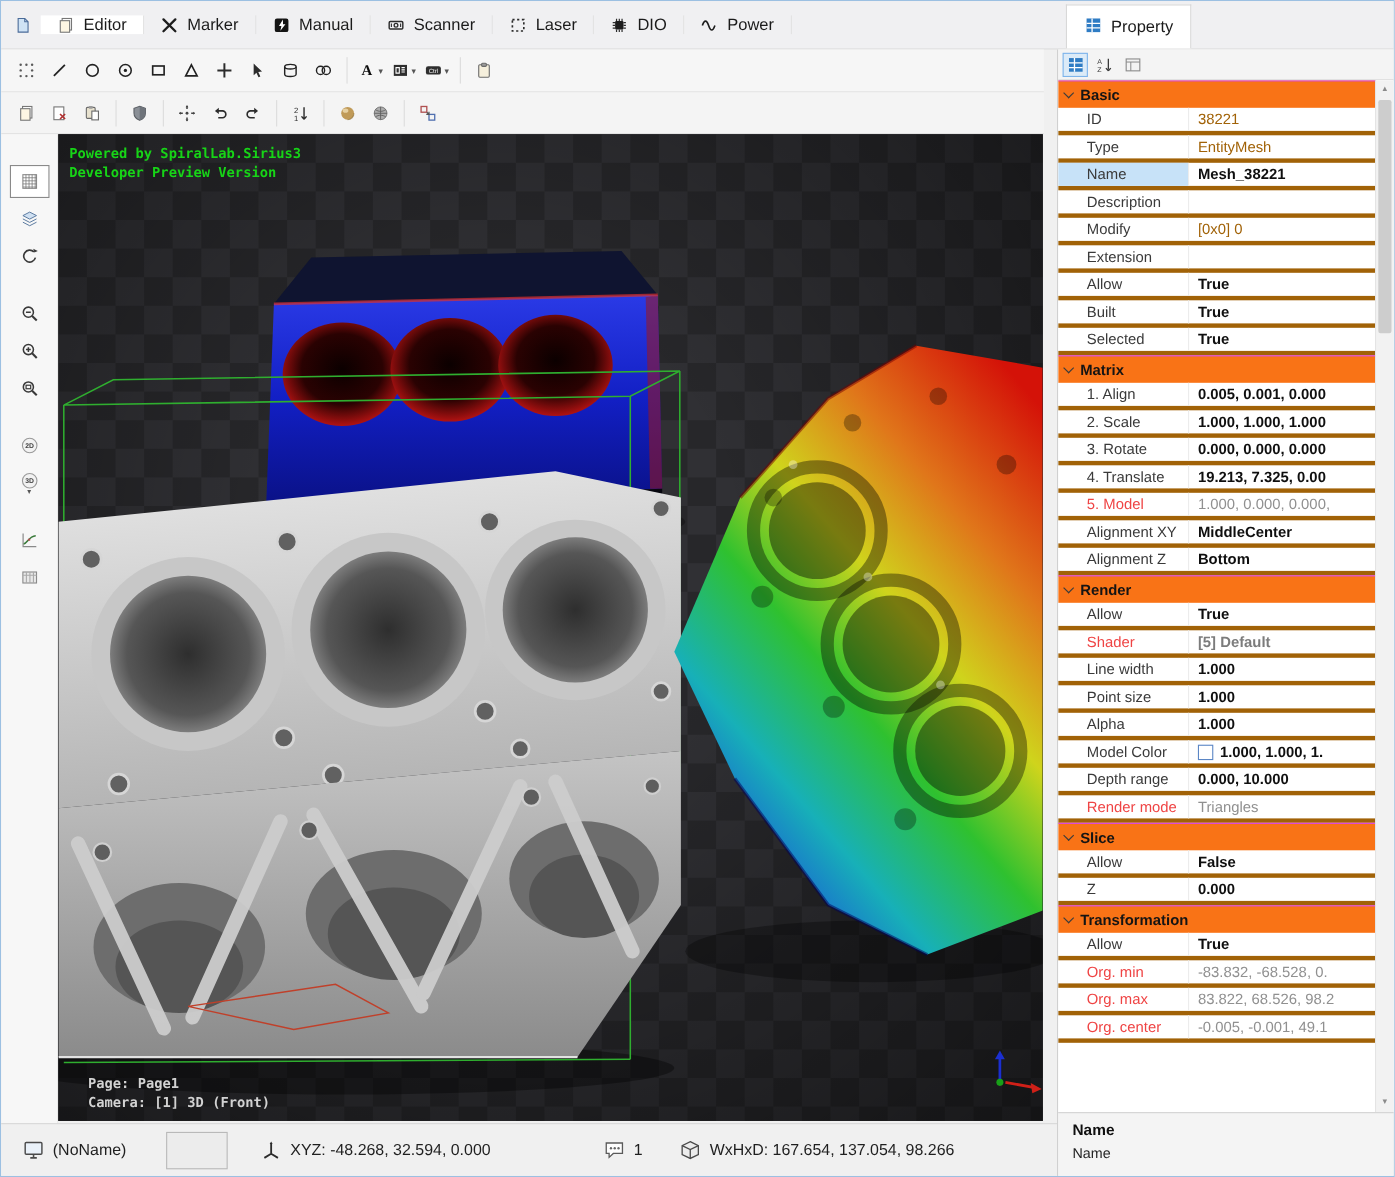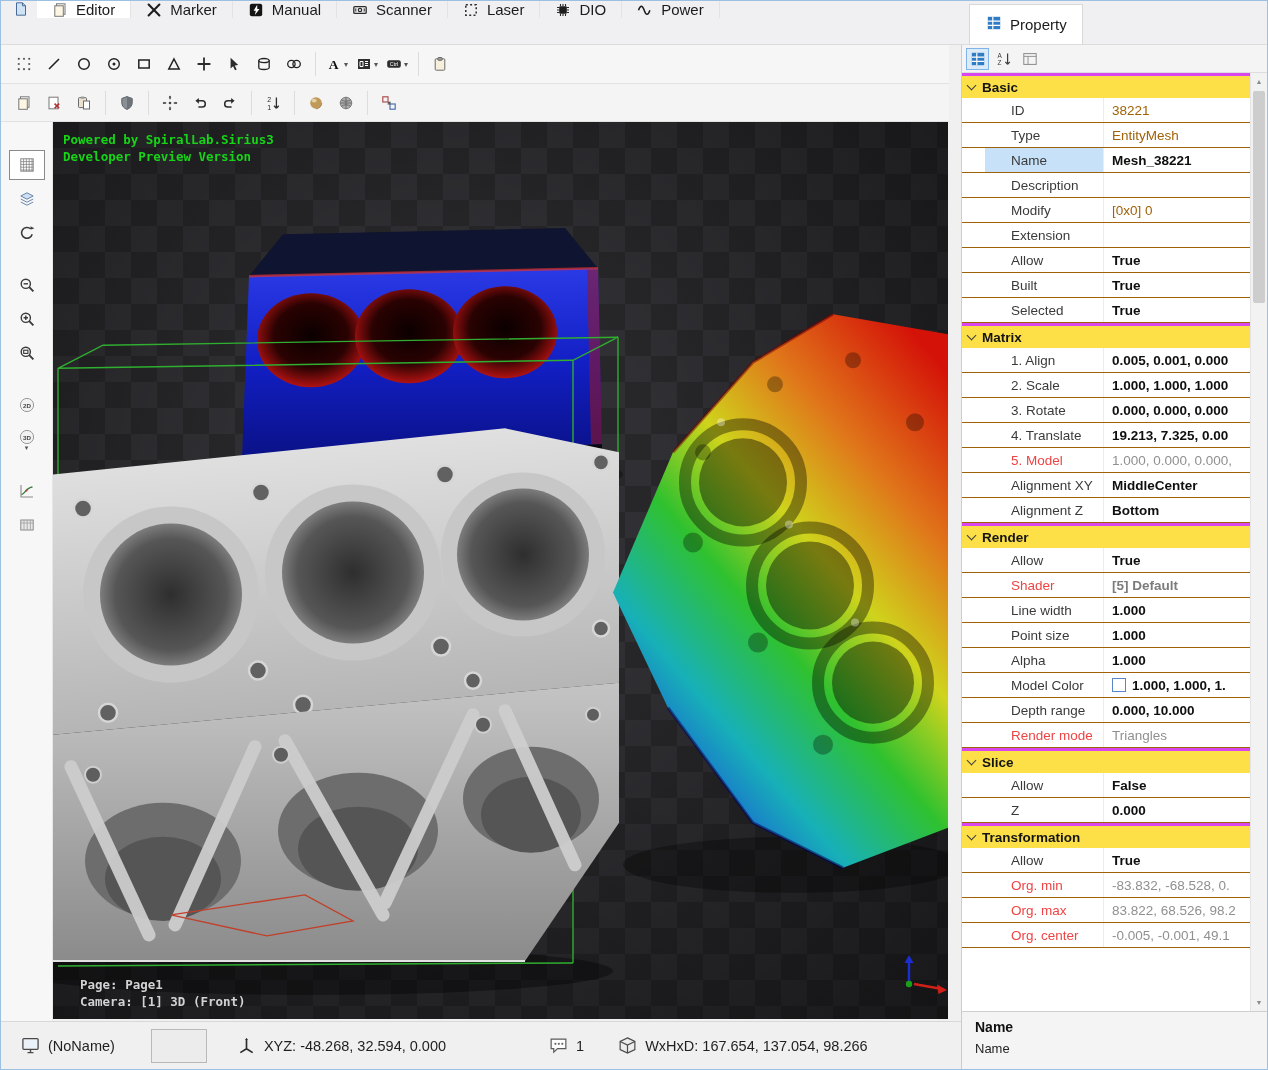--- a/index.html
+++ b/index.html
@@ -1,21 +1,21 @@
 <!DOCTYPE html>
 <html><head>
 <meta charset="utf-8">
 <style>
   html,body{margin:0;padding:0;background:#dfe5ec;}
   #app{position:relative;width:1268px;height:1070px;background:#f0f0f0;border:1px solid #9cc0e2;box-sizing:border-box;overflow:hidden;font-family:"Liberation Sans",sans-serif;font-size:13px;color:#222;}
   .ico{display:inline-flex;align-items:center;justify-content:center;}
   .ico svg{width:16px;height:16px;display:block;}
 
   
-  .tabstrip{position:absolute;top:0;left:0;width:100%;height:43px;background:#f0f0f2;border-bottom:1px solid #dcdcdc;display:flex;align-items:flex-start;}
+  .tabstrip{position:absolute;top:0;left:0;width:100%;height:43px;background:#f0f0f2;border-bottom:1px solid #dcdcdc;display:flex;align-items:center;}
   .win-ico{display:flex;align-items:center;padding:0 8px 0 12px;}
   #tabs-left{display:flex;align-items:stretch;}
   .tab{display:flex;align-items:center;gap:8px;padding:0 15px;font-size:15px;color:#1b1b1b;border-right:1px solid #e3e3e3;cursor:default;background:transparent;}
   .tab.selected{background:#fff;}
   .prop-tab{position:absolute;left:968px;top:3px;height:40px;background:#fff;border:1px solid #d8d8d8;border-bottom:none;box-sizing:border-box;padding-left:16px;}
 
   
   .toolbar{position:absolute;left:0;width:948px;display:flex;align-items:center;padding:0 8px;box-sizing:border-box;background:#f6f6f6;border-bottom:1px solid #e2e2e2;}
   .tb1{top:44px;height:39px;}
   .tb2{top:83px;height:38px;background:#f4f4f4;}
@@ -50,23 +50,23 @@
   .prop-panel{position:absolute;top:44px;right:0;width:306px;bottom:0;background:#f0f0f0;border-left:1px solid #cccccc;box-sizing:border-box;display:flex;flex-direction:column;}
   .prop-toolbar{height:27px;display:flex;align-items:center;gap:3px;padding:0 4px;background:#f4f4f4;border-bottom:1px solid #dddddd;}
   .pbtn{width:23px;height:22px;display:flex;align-items:center;justify-content:center;background:transparent;border:1px solid transparent;padding:0;}
   .pbtn.selected{border-color:#7eb4ea;background:#dcebf8;}
   .prop-grid-wrap{flex:1;position:relative;background:#fff;overflow:hidden;}
   #prop-grid{position:absolute;top:0;left:0;right:16px;bottom:0;font-size:13.5px;overflow:hidden;}
   .vscroll{position:absolute;top:0;right:0;bottom:0;width:16px;background:#f2f2f2;border-left:1px solid #e4e4e4;}
   .vscroll .thumb{position:absolute;top:18px;left:2px;right:2px;height:212px;background:#cdcdcd;border-radius:2px;}
   .vscroll .arr{position:absolute;left:0;right:0;text-align:center;font-size:7px;color:#8a8a8a;}
   .vscroll .up{top:5px;} .vscroll .down{bottom:5px;}
-  .prop-cat{height:25px;display:flex;align-items:center;background:#fde047;border-top:3px solid #d946ef;font-weight:bold;color:#141414;box-sizing:border-box;}
+  .prop-cat{height:25px;display:flex;align-items:center;background:#f97316;border-top:1px solid #d946ef;font-weight:bold;color:#141414;box-sizing:border-box;}
   .chev{width:6px;height:6px;border-left:1.6px solid #3c3c3c;border-bottom:1.6px solid #3c3c3c;transform:rotate(-45deg);margin:0 7px 3px 6px;flex:0 0 auto;}
-  .prop-row{height:25px;display:flex;border-bottom:1px solid #a16207;box-sizing:border-box;padding-left:23px;}
+  .prop-row{height:25px;display:flex;border-bottom:4px solid #a16207;box-sizing:border-box;}
   .pr-label{width:118px;flex:0 0 auto;display:flex;align-items:center;padding-left:26px;box-sizing:border-box;color:#3a3a3a;overflow:hidden;white-space:nowrap;}
   .pr-label.sel{background:#c7e2f8;}
   .pr-label.m{color:#ef4444;}
   .pr-val{flex:1;display:flex;align-items:center;gap:6px;padding-left:8px;border-left:1px solid #ececec;overflow:hidden;white-space:nowrap;}
   .v-b{font-weight:bold;color:#0f0f0f;} .v-n{color:#a16207;} .v-m{color:#909090;} .v-bm{font-weight:bold;color:#7c7c7c;}
   .swatch{width:14px;height:14px;border:1px solid #5b86c5;flex:0 0 auto;box-sizing:border-box;}
   .prop-desc{height:58px;background:#f4f4f4;border-top:1px solid #cfcfcf;padding:7px 13px;box-sizing:border-box;}
   .pd-title{font-weight:bold;font-size:14px;color:#101010;}
   .pd-text{font-size:13px;color:#242424;margin-top:6px;}
 </style>

